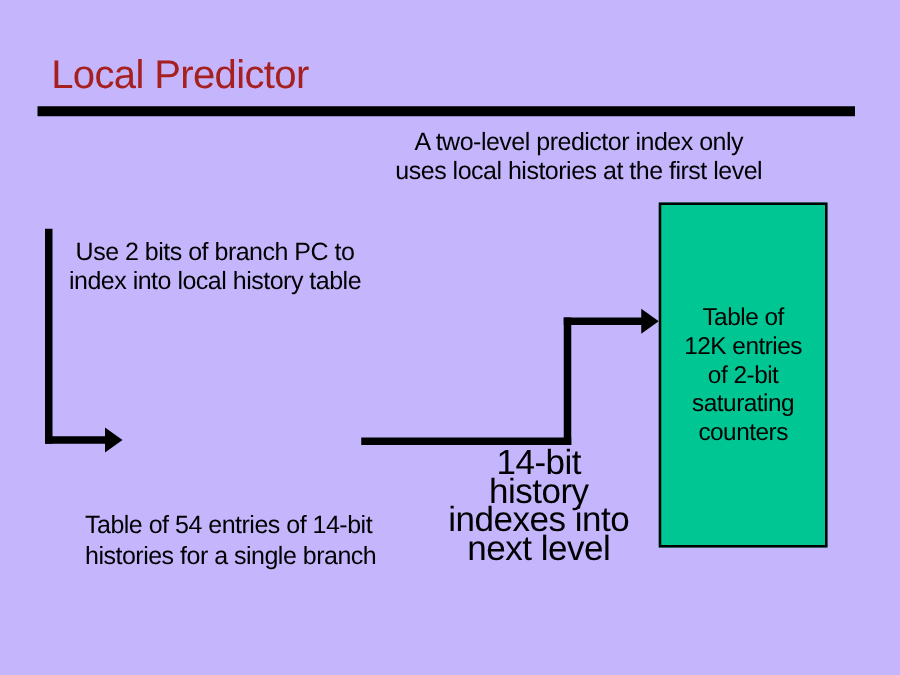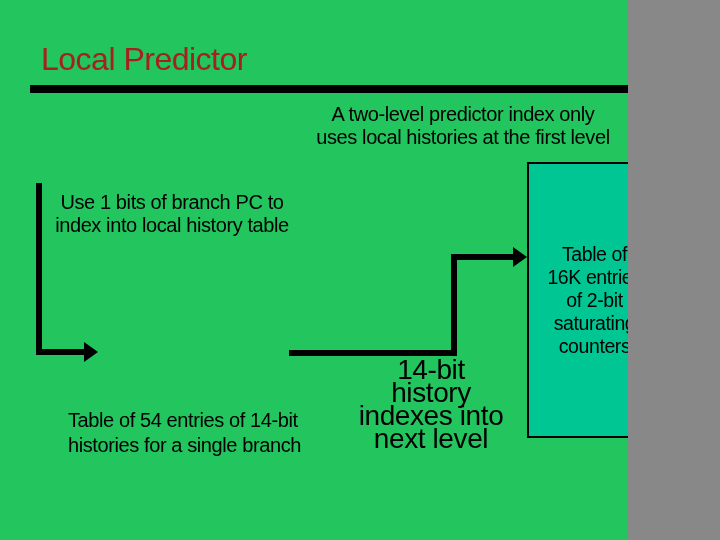--- a/index.html
+++ b/index.html
@@ -1,20 +1,20 @@
 <!DOCTYPE html>
 <html><head>
 <meta charset="utf-8">
 <style>
   * { margin: 0; padding: 0; box-sizing: border-box; }
   html, body { background: #888; }
   .slide {
     position: relative;
-    width: 628px; height: 540px;
-    background: #22c55e;
+    width: 720px; height: 540px;
+    background: #c4b5fd;
     overflow: hidden;
     font-family: "Liberation Sans", sans-serif;
     color: #000;
   }
   .pre { white-space: pre-line; }
 
   .title {
     position: absolute; left: 41px; top: 41px;
     font-size: 32px; letter-spacing: -0.5px;
     color: #A62020;
@@ -96,37 +96,37 @@
 </head>
 <body>
 
 <div class="slide">
 
   <div class="title">Local Predictor</div>
   <div class="title-rule"></div>
   <div class="subtitle pre">A two-level predictor index only
 uses local histories at the first level</div>
 
-  <div class="use6 pre">Use 1 bits of branch PC to
+  <div class="use6 pre">Use 2 bits of branch PC to
 index into local history table</div>
 
   <div class="line v1"></div>
   <div class="line h1"></div>
   <div class="arrowhead ah1"></div>
 
   <div class="table64 pre">Table of 54 entries of 14-bit
 histories for a single branch</div>
 
   <div class="line h2a"></div>
   <div class="line v2"></div>
   <div class="line h2b"></div>
   <div class="arrowhead ah2"></div>
   <div class="arrow-caption pre">14-bit history
 indexes into
 next level</div>
 
   <div class="counters pre">Table of
-16K entries
+12K entries
 of 2-bit
 saturating
 counters</div>
 
 </div>
 
 </body></html>

